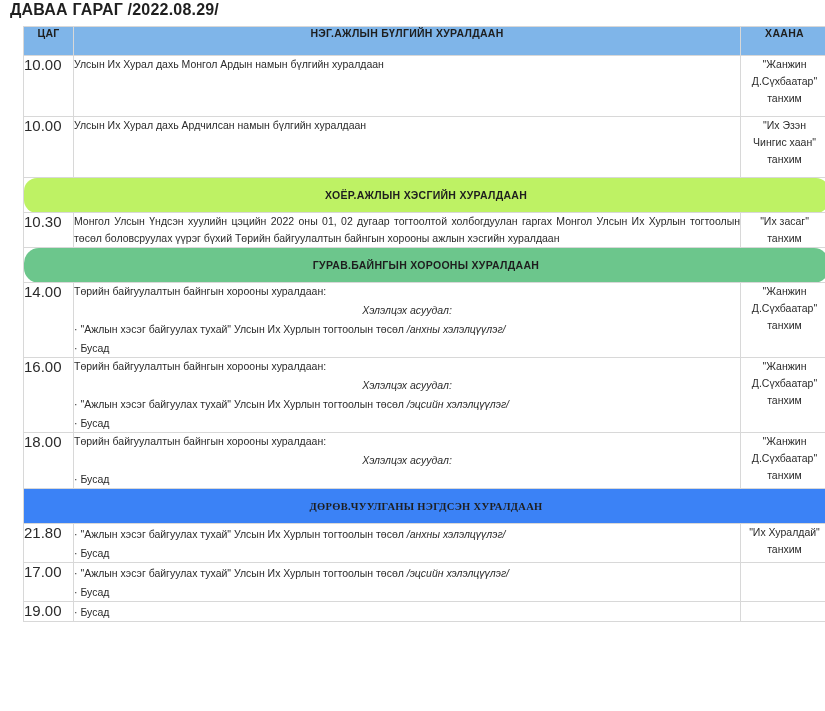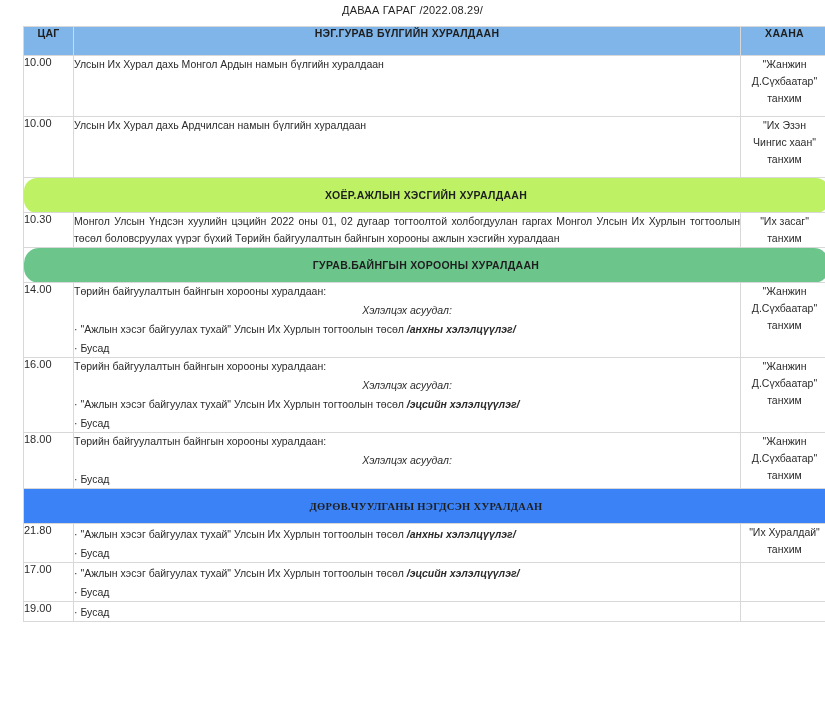--- a/index.html
+++ b/index.html
@@ -14,23 +14,22 @@
     font-family: "Liberation Sans", "DejaVu Sans", sans-serif;
     color: #2b2b2b;
     overflow: hidden;
   }
   .page {
     width: 825px;
     box-sizing: border-box;
     padding: 0 10px;
   }
   .doc-title {
-    text-align: center;
-    font-size: 11px;
-    font-weight: normal;
+    font-size: 16px;
+    font-weight: bold;
     letter-spacing: 0.2px;
     color: #1f1f1f;
     padding: 3px 0 9px 0;
     line-height: 14px;
   }
   table.schedule {
     width: 805px;
     border-collapse: collapse;
     table-layout: fixed;
     font-size: 10.5px;
@@ -52,21 +51,21 @@
     font-weight: bold;
     text-align: center;
     vertical-align: middle;
     height: 28px;
     letter-spacing: 0.3px;
     padding: 4px 3px;
   }
   .cell-time {
     text-align: left;
     padding: 9px 6px 9px 8px;
-    font-size: 11px;
+    font-size: 15px;
     color: #2b2b2b;
     white-space: nowrap;
   }
   .cell-main {
     padding: 9px 10px 10px 10px;
     line-height: 17px;
     color: #2b2b2b;
   }
   .cell-main.justify { text-align: justify; text-justify: inter-word; }
   .cell-place {
@@ -75,21 +74,21 @@
     line-height: 17px;
     color: #2b2b2b;
   }
   .line { display: block; }
   .line.center-it {
     text-align: center;
     font-style: italic;
     padding-top: 2px;
   }
   .line.bullet { padding-top: 2px; }
-  .em-bold { font-style: italic; font-weight: bold; }
+  .em-bold { font-style: italic; font-weight: normal; }
 
   tr.section td {
     text-align: center;
     vertical-align: middle;
     font-weight: bold;
     font-size: 10.5px;
     letter-spacing: 0.3px;
     height: 26px;
     padding: 4px 0;
     color: #1e1e1e;
@@ -111,21 +110,21 @@
   <table class="schedule">
     <colgroup>
       <col class="c-time">
       <col class="c-main">
       <col class="c-place">
     </colgroup>
 
     <thead>
       <tr>
         <th>ЦАГ</th>
-        <th>НЭГ.ГУРАВ БҮЛГИЙН ХУРАЛДААН</th>
+        <th>НЭГ.АЖЛЫН БҮЛГИЙН ХУРАЛДААН</th>
         <th>ХААНА</th>
       </tr>
     </thead>
 
     <tbody>
 
       <tr class="tall-1">
         <td class="cell-time">10.00</td>
         <td class="cell-main">
           <span class="line">Улсын Их Хурал дахь Монгол Ардын намын бүлгийн хуралдаан</span>

